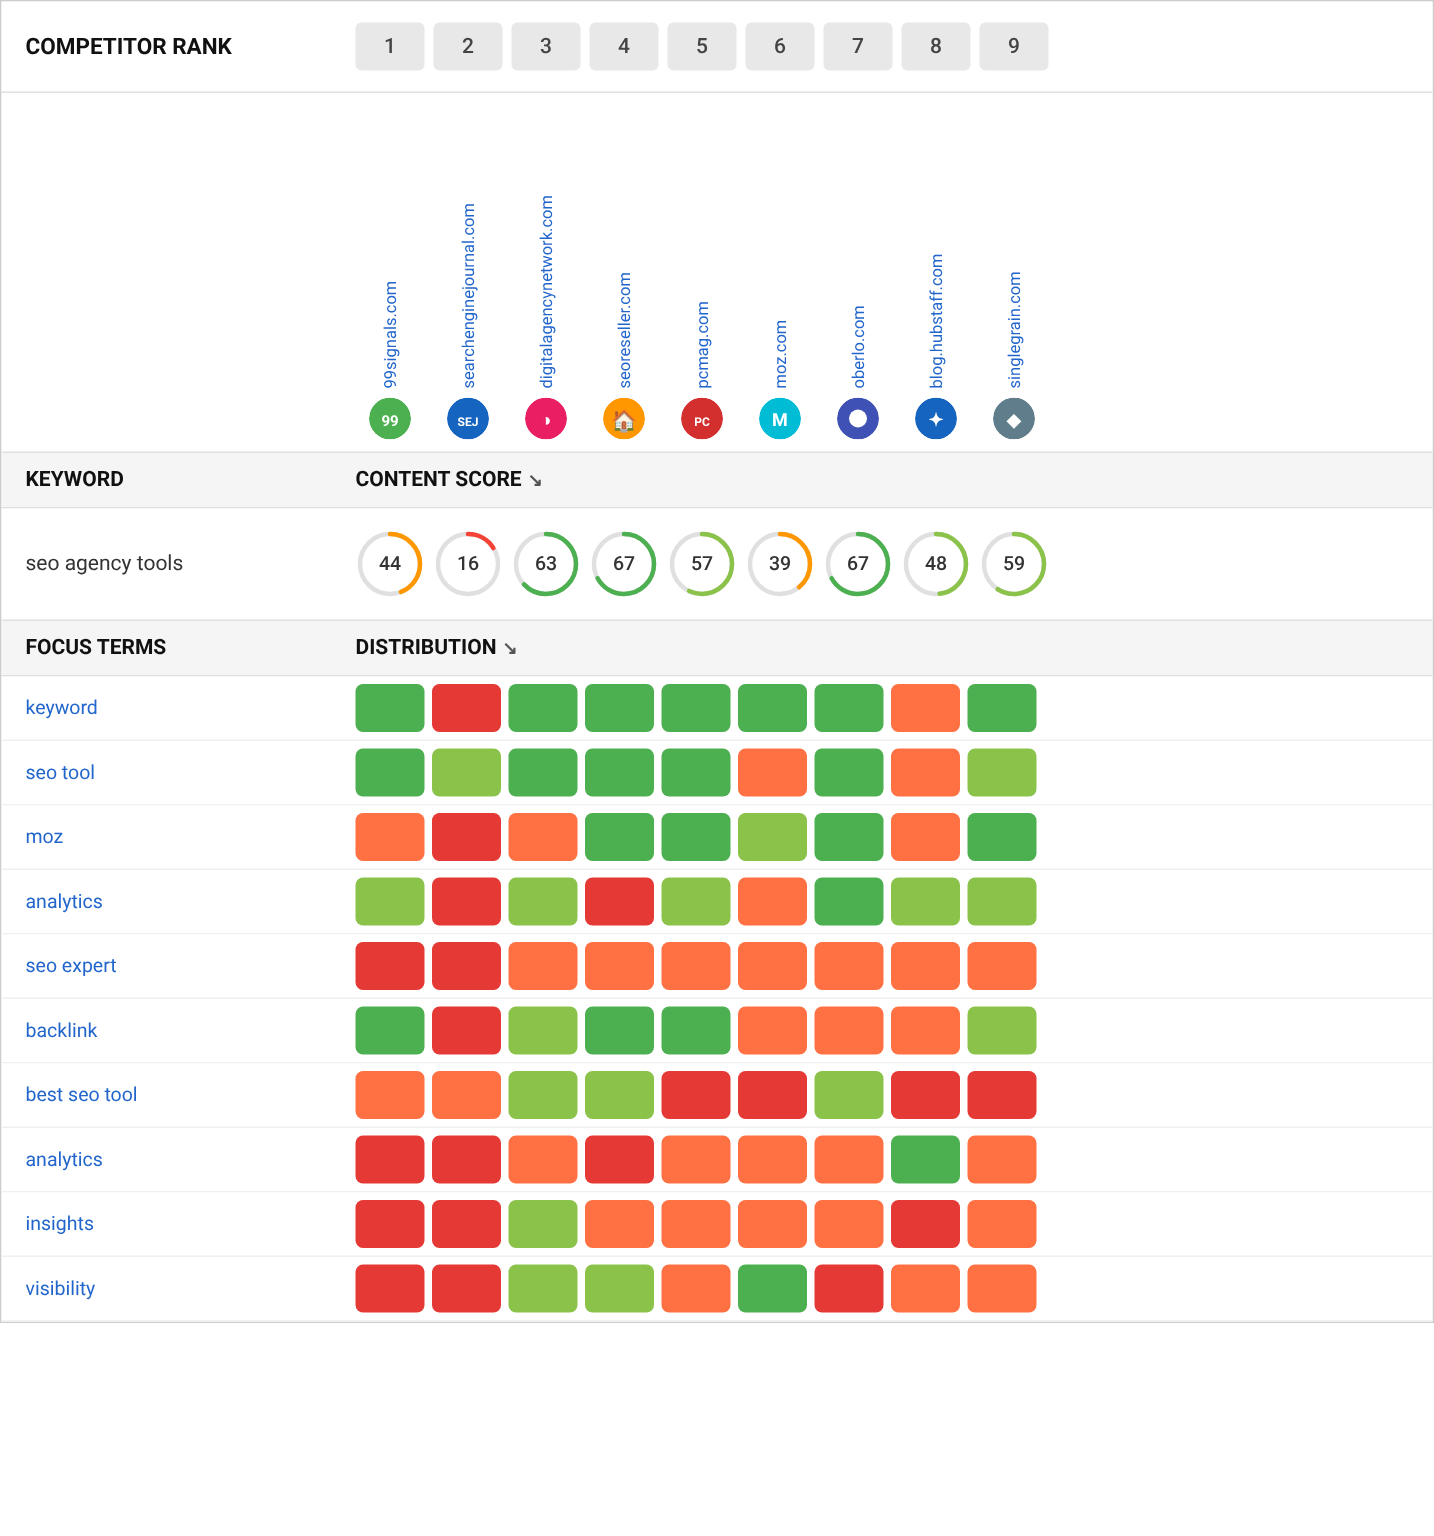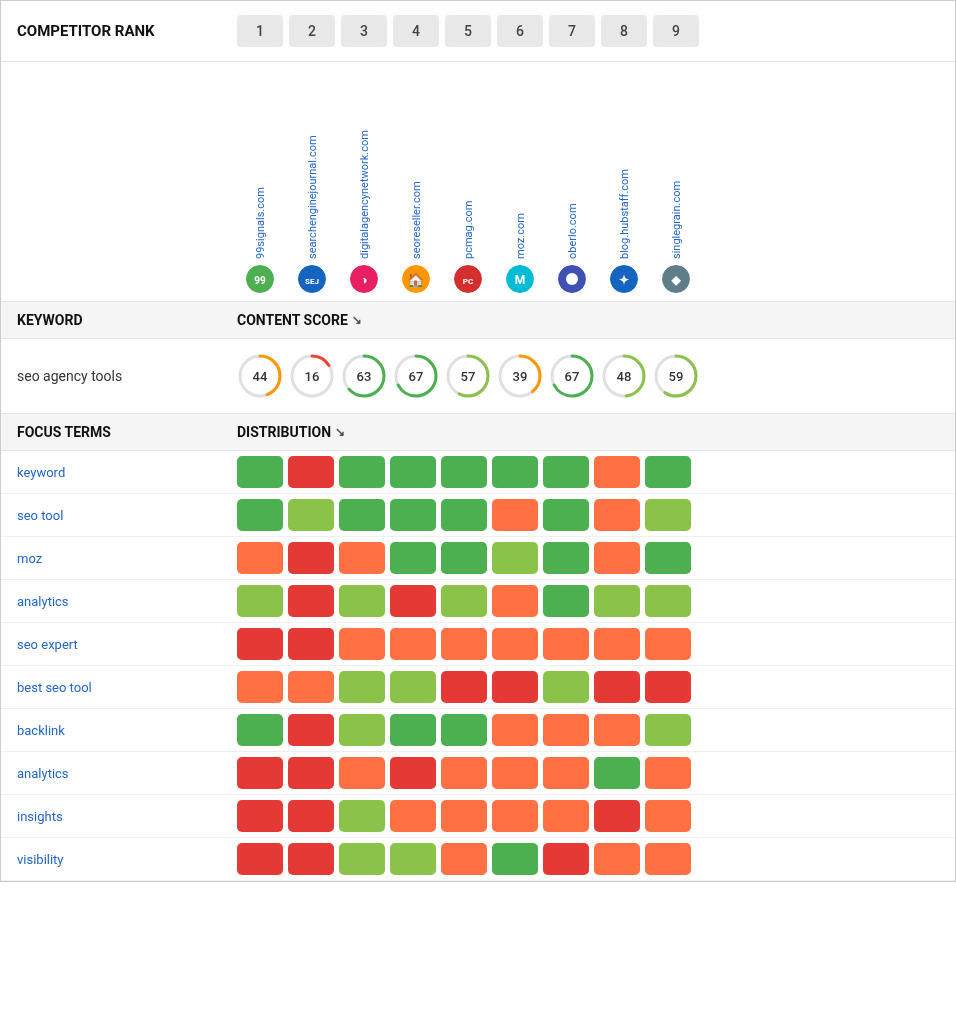--- a/index.html
+++ b/index.html
@@ -492,48 +492,48 @@
           <div class="dist-cell" style="background-color: rgb(255, 112, 67);"></div>
           <div class="dist-cell" style="background-color: rgb(255, 112, 67);"></div>
           <div class="dist-cell" style="background-color: rgb(255, 112, 67);"></div>
           <div class="dist-cell" style="background-color: rgb(255, 112, 67);"></div>
           <div class="dist-cell" style="background-color: rgb(255, 112, 67);"></div>
           <div class="dist-cell" style="background-color: rgb(255, 112, 67);"></div>
           <div class="dist-cell" style="background-color: rgb(255, 112, 67);"></div>
         </div>
       </div>
       <div class="focus-term-row">
+        <div class="focus-term-name">backlink</div>
+        <div class="distribution-cells">
+          <div class="dist-cell" style="background-color: rgb(76, 175, 80);"></div>
+          <div class="dist-cell" style="background-color: rgb(229, 57, 53);"></div>
+          <div class="dist-cell" style="background-color: rgb(139, 195, 74);"></div>
+          <div class="dist-cell" style="background-color: rgb(76, 175, 80);"></div>
+          <div class="dist-cell" style="background-color: rgb(76, 175, 80);"></div>
+          <div class="dist-cell" style="background-color: rgb(255, 112, 67);"></div>
+          <div class="dist-cell" style="background-color: rgb(255, 112, 67);"></div>
+          <div class="dist-cell" style="background-color: rgb(255, 112, 67);"></div>
+          <div class="dist-cell" style="background-color: rgb(139, 195, 74);"></div>
+        </div>
+      </div>
+      <div class="focus-term-row">
         <div class="focus-term-name">best seo tool</div>
         <div class="distribution-cells">
           <div class="dist-cell" style="background-color: rgb(255, 112, 67);"></div>
           <div class="dist-cell" style="background-color: rgb(255, 112, 67);"></div>
           <div class="dist-cell" style="background-color: rgb(139, 195, 74);"></div>
           <div class="dist-cell" style="background-color: rgb(139, 195, 74);"></div>
           <div class="dist-cell" style="background-color: rgb(229, 57, 53);"></div>
           <div class="dist-cell" style="background-color: rgb(229, 57, 53);"></div>
           <div class="dist-cell" style="background-color: rgb(139, 195, 74);"></div>
           <div class="dist-cell" style="background-color: rgb(229, 57, 53);"></div>
           <div class="dist-cell" style="background-color: rgb(229, 57, 53);"></div>
         </div>
       </div>
       <div class="focus-term-row">
-        <div class="focus-term-name">backlink</div>
-        <div class="distribution-cells">
-          <div class="dist-cell" style="background-color: rgb(76, 175, 80);"></div>
-          <div class="dist-cell" style="background-color: rgb(229, 57, 53);"></div>
-          <div class="dist-cell" style="background-color: rgb(139, 195, 74);"></div>
-          <div class="dist-cell" style="background-color: rgb(76, 175, 80);"></div>
-          <div class="dist-cell" style="background-color: rgb(76, 175, 80);"></div>
-          <div class="dist-cell" style="background-color: rgb(255, 112, 67);"></div>
-          <div class="dist-cell" style="background-color: rgb(255, 112, 67);"></div>
-          <div class="dist-cell" style="background-color: rgb(255, 112, 67);"></div>
-          <div class="dist-cell" style="background-color: rgb(139, 195, 74);"></div>
-        </div>
-      </div>
-      <div class="focus-term-row">
         <div class="focus-term-name">analytics</div>
         <div class="distribution-cells">
           <div class="dist-cell" style="background-color: rgb(229, 57, 53);"></div>
           <div class="dist-cell" style="background-color: rgb(229, 57, 53);"></div>
           <div class="dist-cell" style="background-color: rgb(255, 112, 67);"></div>
           <div class="dist-cell" style="background-color: rgb(229, 57, 53);"></div>
           <div class="dist-cell" style="background-color: rgb(255, 112, 67);"></div>
           <div class="dist-cell" style="background-color: rgb(255, 112, 67);"></div>
           <div class="dist-cell" style="background-color: rgb(255, 112, 67);"></div>
           <div class="dist-cell" style="background-color: rgb(76, 175, 80);"></div>

